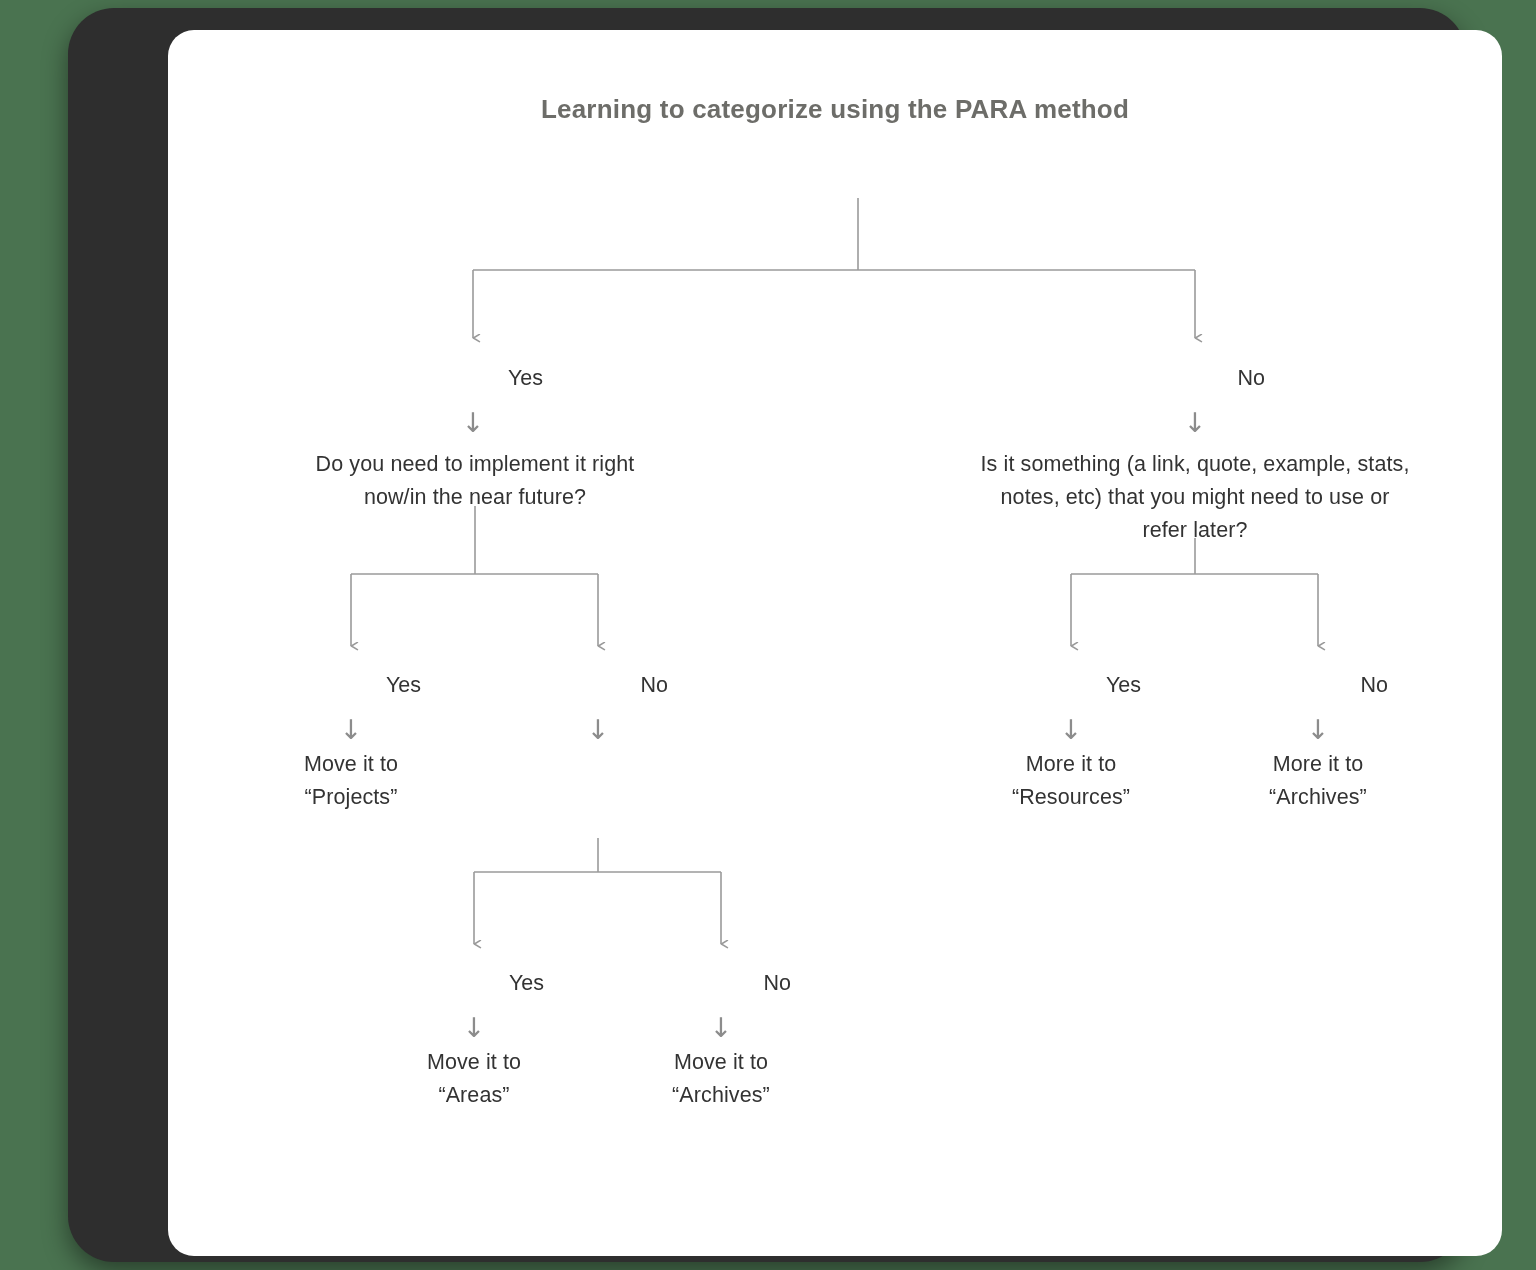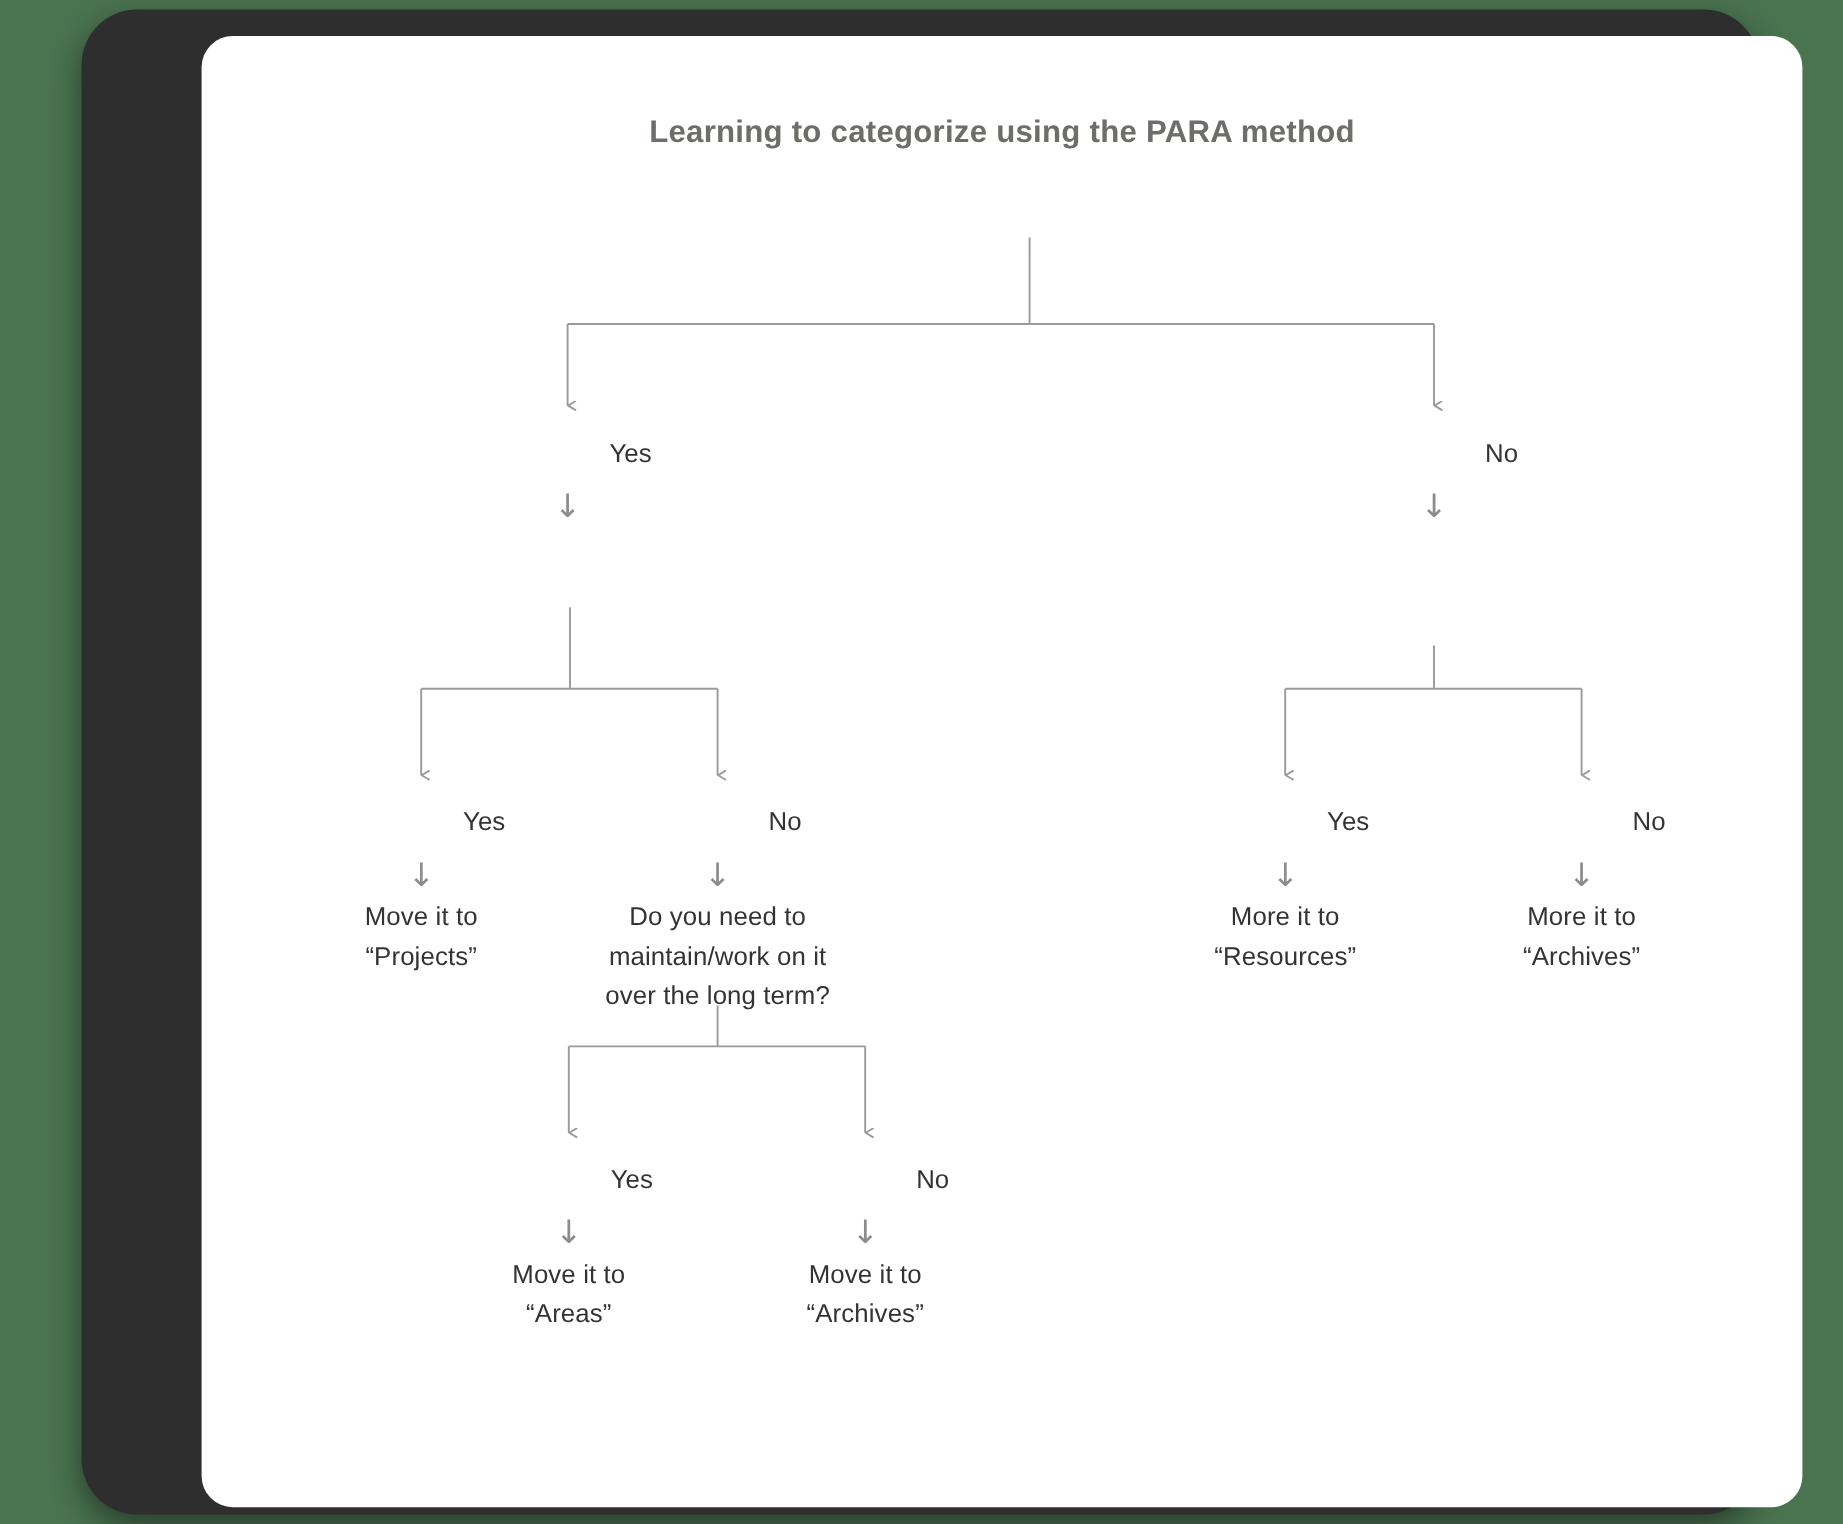--- a/index.html
+++ b/index.html
@@ -129,40 +129,42 @@
 
       <div class="title" style="left:167px; top:62px; width:1000px;">Learning to categorize using the PARA method</div>
 
 
       <div class="label" style="left:235px; top:334px; width:140px;">Yes</div>
       <div class="arrow" style="left:235px; top:378px; width:140px;">↓</div>
 
       <div class="label" style="left:957px; top:334px; width:140px;">No</div>
       <div class="arrow" style="left:957px; top:378px; width:140px;">↓</div>
 
+      <div class="node" style="left:107px; top:418px; width:400px;">Do you need to implement it right
+now/in the near future?</div>
 
+      <div class="node" style="left:787px; top:418px; width:480px;">Is it something (a link, quote, example, stats,
+notes, etc) that you might need to use or
+refer later?</div>
 
       <div class="label" style="left:113px; top:641px; width:140px;">Yes</div>
       <div class="arrow" style="left:113px; top:685px; width:140px;">↓</div>
 
       <div class="label" style="left:360px; top:641px; width:140px;">No</div>
       <div class="arrow" style="left:360px; top:685px; width:140px;">↓</div>
 
       <div class="label" style="left:833px; top:641px; width:140px;">Yes</div>
       <div class="arrow" style="left:833px; top:685px; width:140px;">↓</div>
 
       <div class="label" style="left:1080px; top:641px; width:140px;">No</div>
       <div class="arrow" style="left:1080px; top:685px; width:140px;">↓</div>
 
       <div class="node" style="left:63px; top:718px; width:240px;">Move it to
 “Projects”</div>
 
-      <div class="node" style="left:310px; top:718px; width:240px;">Do you need to
-maintain/work on it
-over the long term?</div>
 
       <div class="node" style="left:783px; top:718px; width:240px;">More it to
 “Resources”</div>
 
       <div class="node" style="left:1030px; top:718px; width:240px;">More it to
 “Archives”</div>
 
       <div class="label" style="left:236px; top:939px; width:140px;">Yes</div>
       <div class="arrow" style="left:236px; top:983px; width:140px;">↓</div>
 

